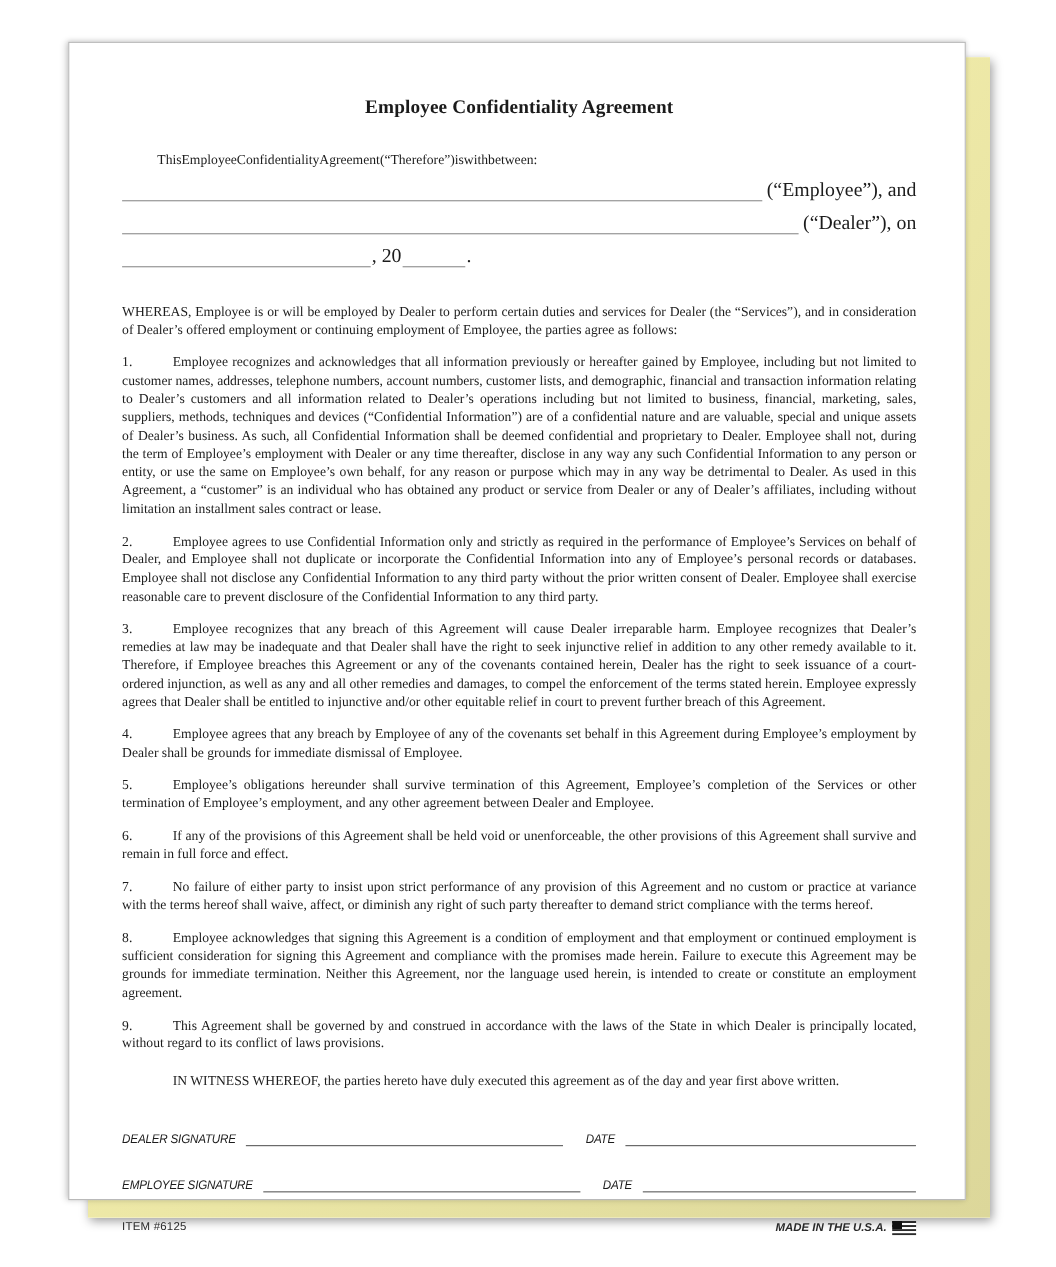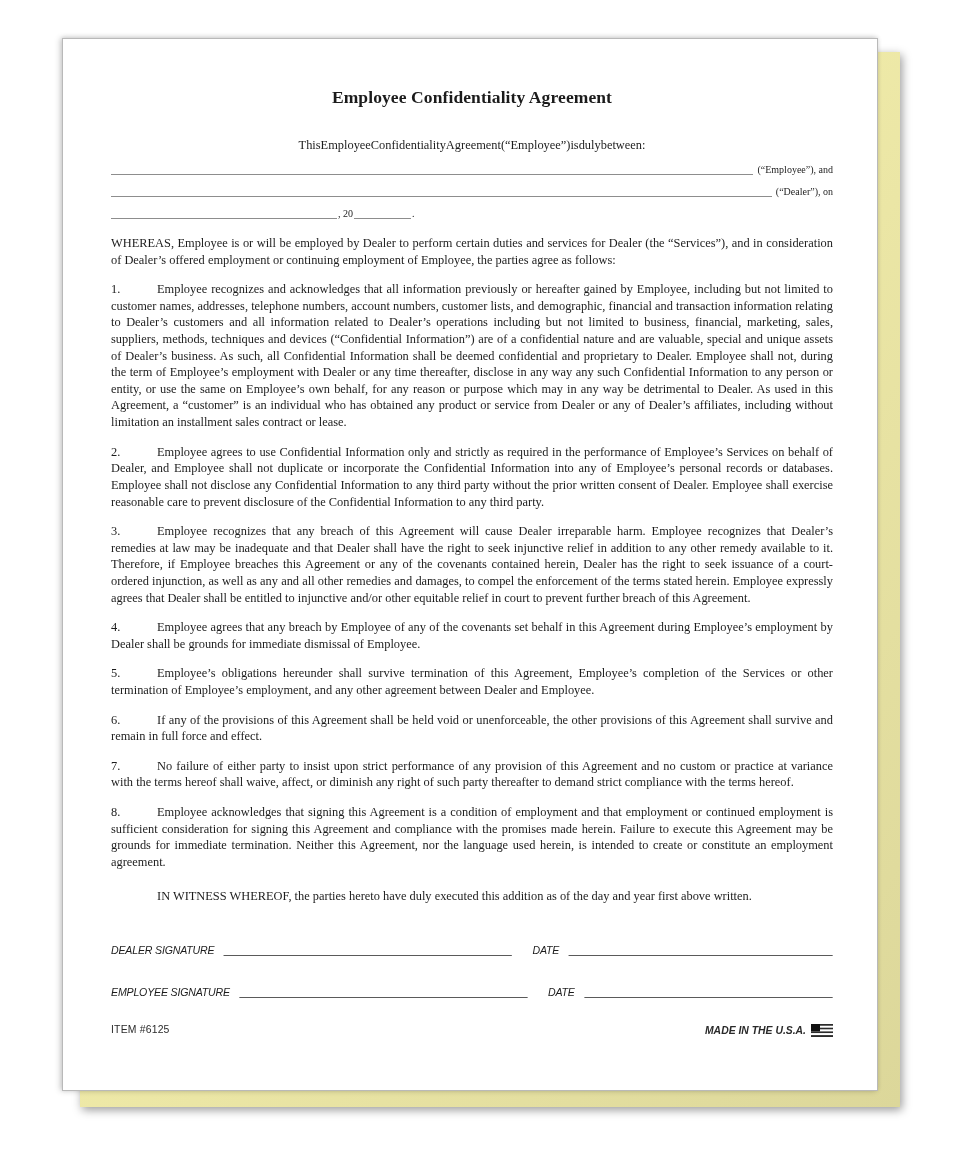--- a/index.html
+++ b/index.html
@@ -61,32 +61,33 @@
     font-size: 17.5px;
     letter-spacing: 0.1px;
     color: #1b1b1b;
     margin: 0;
     padding-top: 48px;
   }
 
   
   .intro-spread {
     display: flex;
-    justify-content: center;
+    justify-content: flex-start;
     font-size: 12.4px;
     color: #1c1c1c;
     margin-top: 30px;
     width: 100%;
+    margin-left: 32px;
   }
   .intro-spread span { white-space: nowrap; }
 
   .blank-row {
     display: flex;
     align-items: flex-end;
-    font-size: 10px;
+    font-size: 18px;
     color: #1c1c1c;
     margin-top: 9px;
     width: 100%;
   }
   .rule {
     border-bottom: 1.1px solid #8d8d8d;
     height: 13px;
     flex: 0 0 auto;
   }
   .rule.grow { flex: 1 1 auto; }
@@ -94,21 +95,21 @@
   .blank-row .midtext { white-space: nowrap; padding: 0 1px; }
 
   
   .para {
     font-size: 12.4px;
     line-height: 1.34;
     color: #1c1c1c;
     text-align: justify;
     margin: 13px 0 0 0;
   }
-  .para.first { margin-top: 16px; }
+  .para.first { margin-top: 32px; }
   .para .num {
     display: inline-block;
     width: 46px;
   }
   .para.witness {
     text-indent: 46px;
     margin-top: 17px;
   }
 
   
@@ -163,23 +164,23 @@
   <div id="document-page">
     <div id="page-inner">
 
       <h1 id="doc-title">Employee Confidentiality Agreement</h1>
 
       <div class="intro-spread">
         <span>This</span>
         <span>Employee</span>
         <span>Confidentiality</span>
         <span>Agreement</span>
-        <span>(“Employee”)</span>
+        <span>(“Therefore”)</span>
         <span>is</span>
-        <span>duly</span>
+        <span>with</span>
         <span>between:</span>
       </div>
 
       <div class="blank-row">
         <span class="rule grow"></span>
         <span class="tail">(“Employee”), and</span>
       </div>
 
       <div class="blank-row">
         <span class="rule grow"></span>
@@ -204,22 +205,23 @@
       <p class="para"><span class="num">4.</span><span>Employee agrees that any breach by Employee of any of the covenants set behalf in this Agreement during Employee’s employment by Dealer shall be grounds for immediate dismissal of Employee.</span></p>
 
       <p class="para"><span class="num">5.</span><span>Employee’s obligations hereunder shall survive termination of this Agreement, Employee’s completion of the Services or other termination of Employee’s employment, and any other agreement between Dealer and Employee.</span></p>
 
       <p class="para"><span class="num">6.</span><span>If any of the provisions of this Agreement shall be held void or unenforceable, the other provisions of this Agreement shall survive and remain in full force and effect.</span></p>
 
       <p class="para"><span class="num">7.</span><span>No failure of either party to insist upon strict performance of any provision of this Agreement and no custom or practice at variance with the terms hereof shall waive, affect, or diminish any right of such party thereafter to demand strict compliance with the terms hereof.</span></p>
 
       <p class="para"><span class="num">8.</span><span>Employee acknowledges that signing this Agreement is a condition of employment and that employment or continued employment is sufficient consideration for signing this Agreement and compliance with the promises made herein.  Failure to execute this Agreement may be grounds for immediate termination.  Neither this Agreement, nor the language used herein, is intended to create or constitute an employment agreement.</span></p>
 
-
-      <p class="para witness">IN WITNESS WHEREOF, the parties hereto have duly executed this addition as of the day and year first above written.</p>
+      <p class="para"><span class="num">9.</span><span>This Agreement shall be governed by and construed in accordance with the laws of the State in which Dealer is principally located, without regard to its conflict of laws provisions.</span></p>
+
+      <p class="para witness">IN WITNESS WHEREOF, the parties hereto have duly executed this agreement as of the day and year first above written.</p>
 
       <div id="signature-block">
 
         <div class="sig-row">
           <span class="sig-label">DEALER SIGNATURE</span>
           <span class="sig-rule long"></span>
           <span class="date-label">DATE</span>
           <span class="sig-rule date"></span>
         </div>
 

